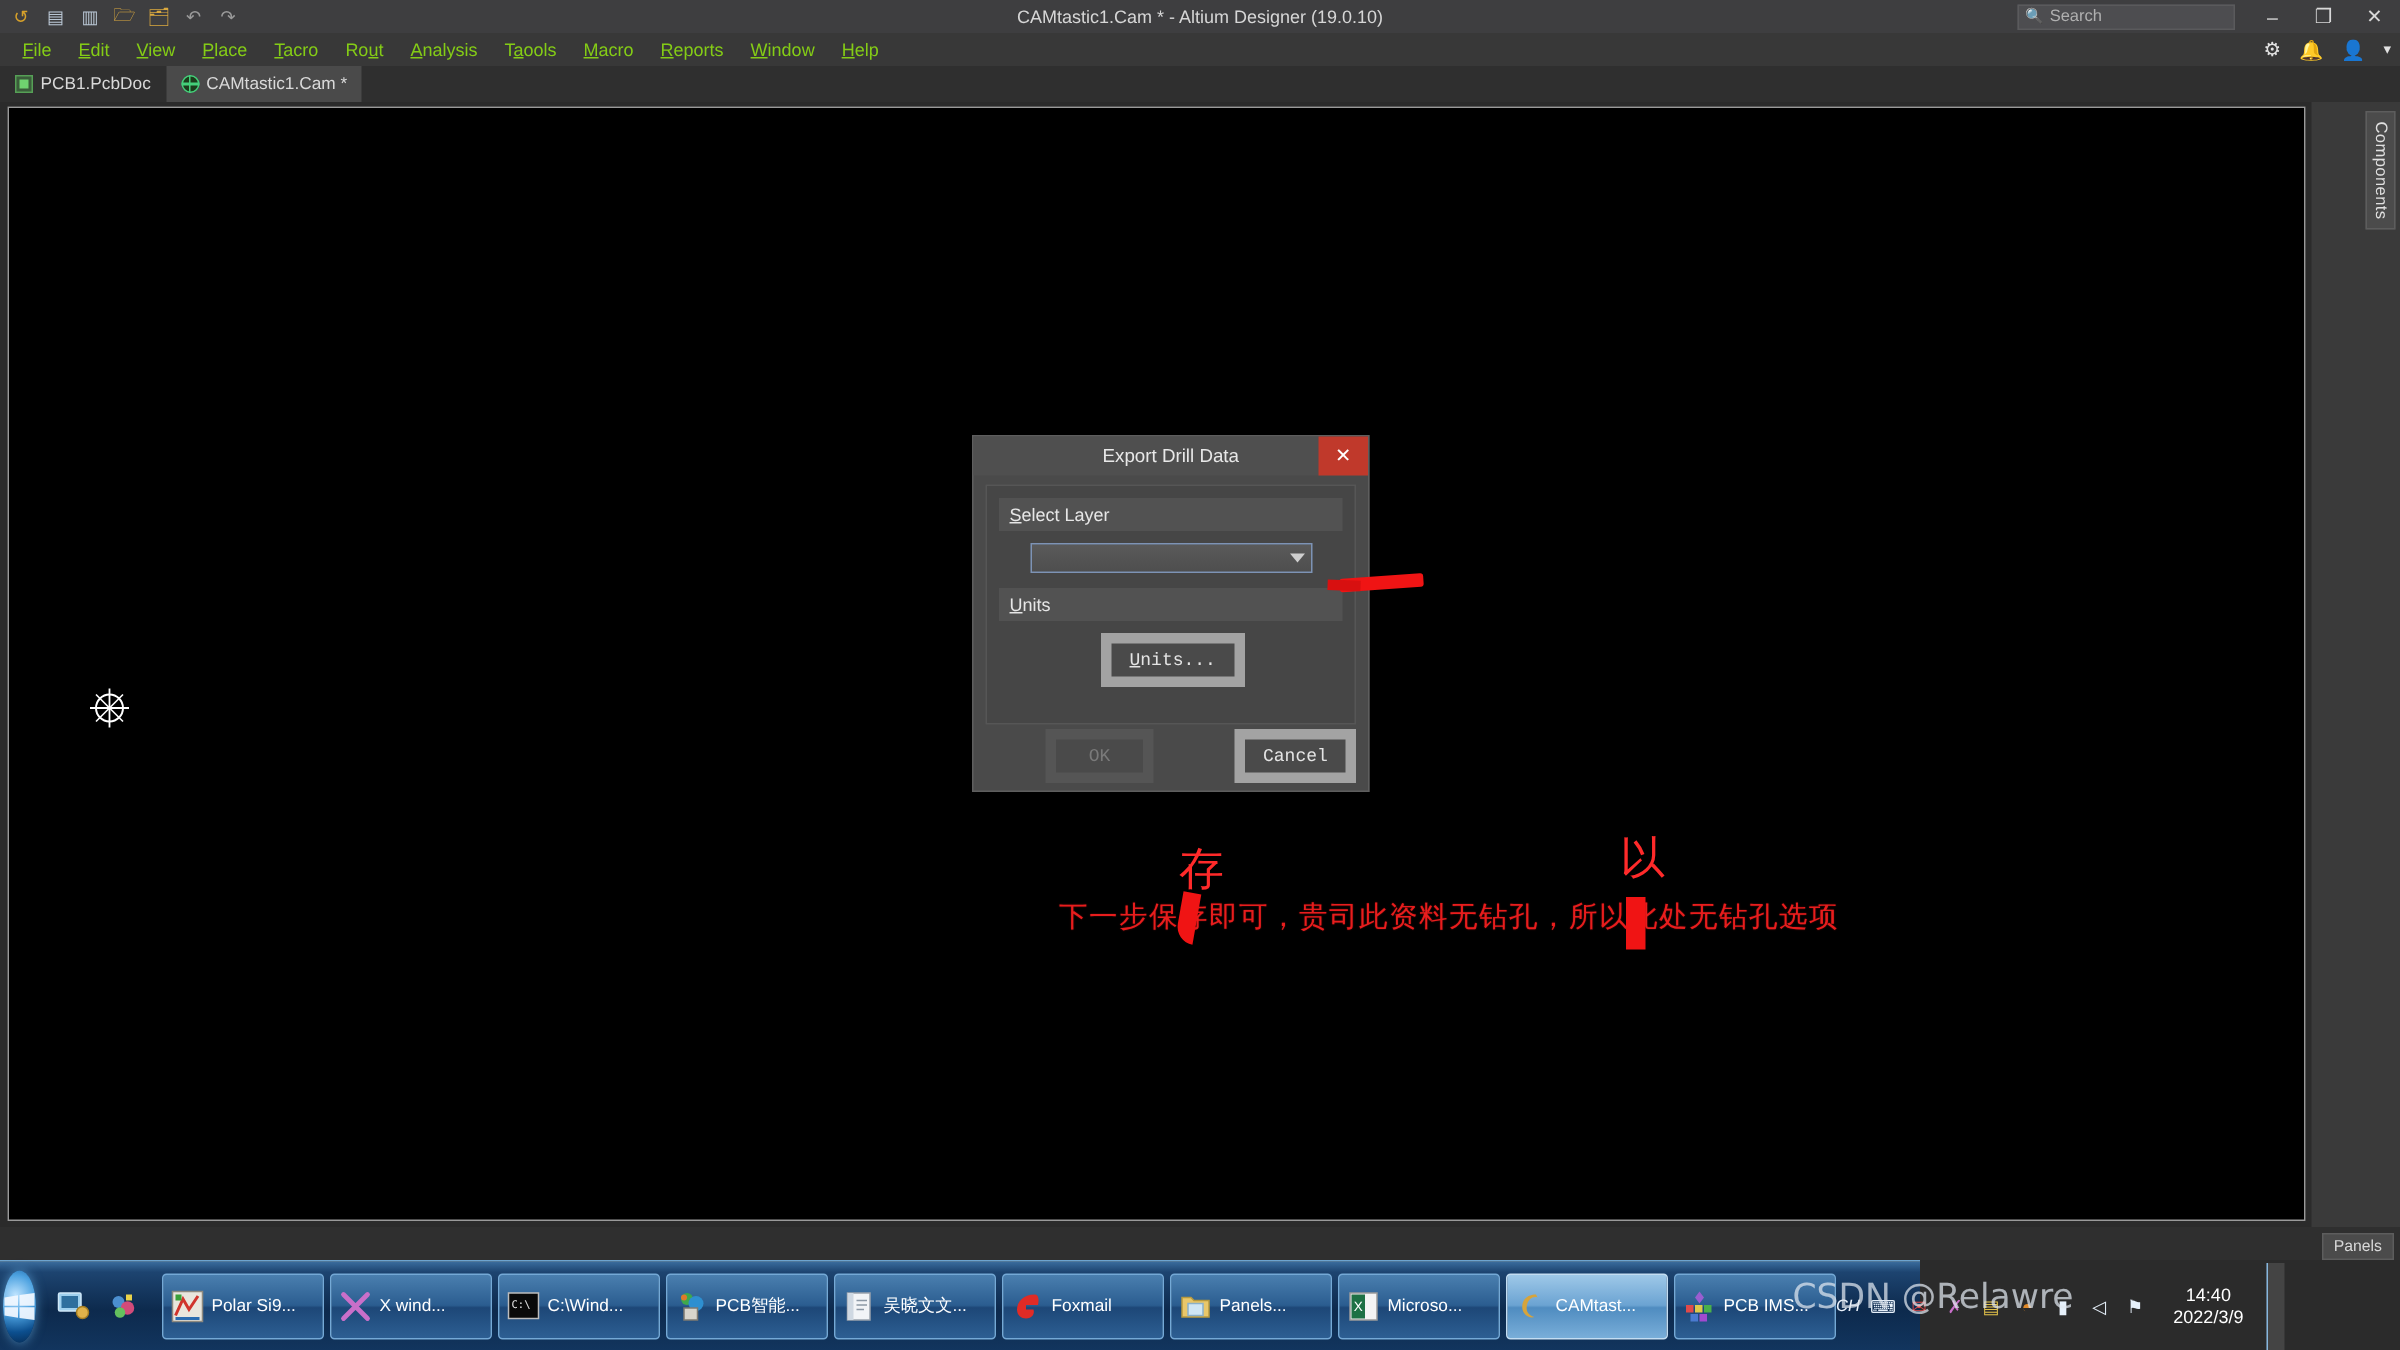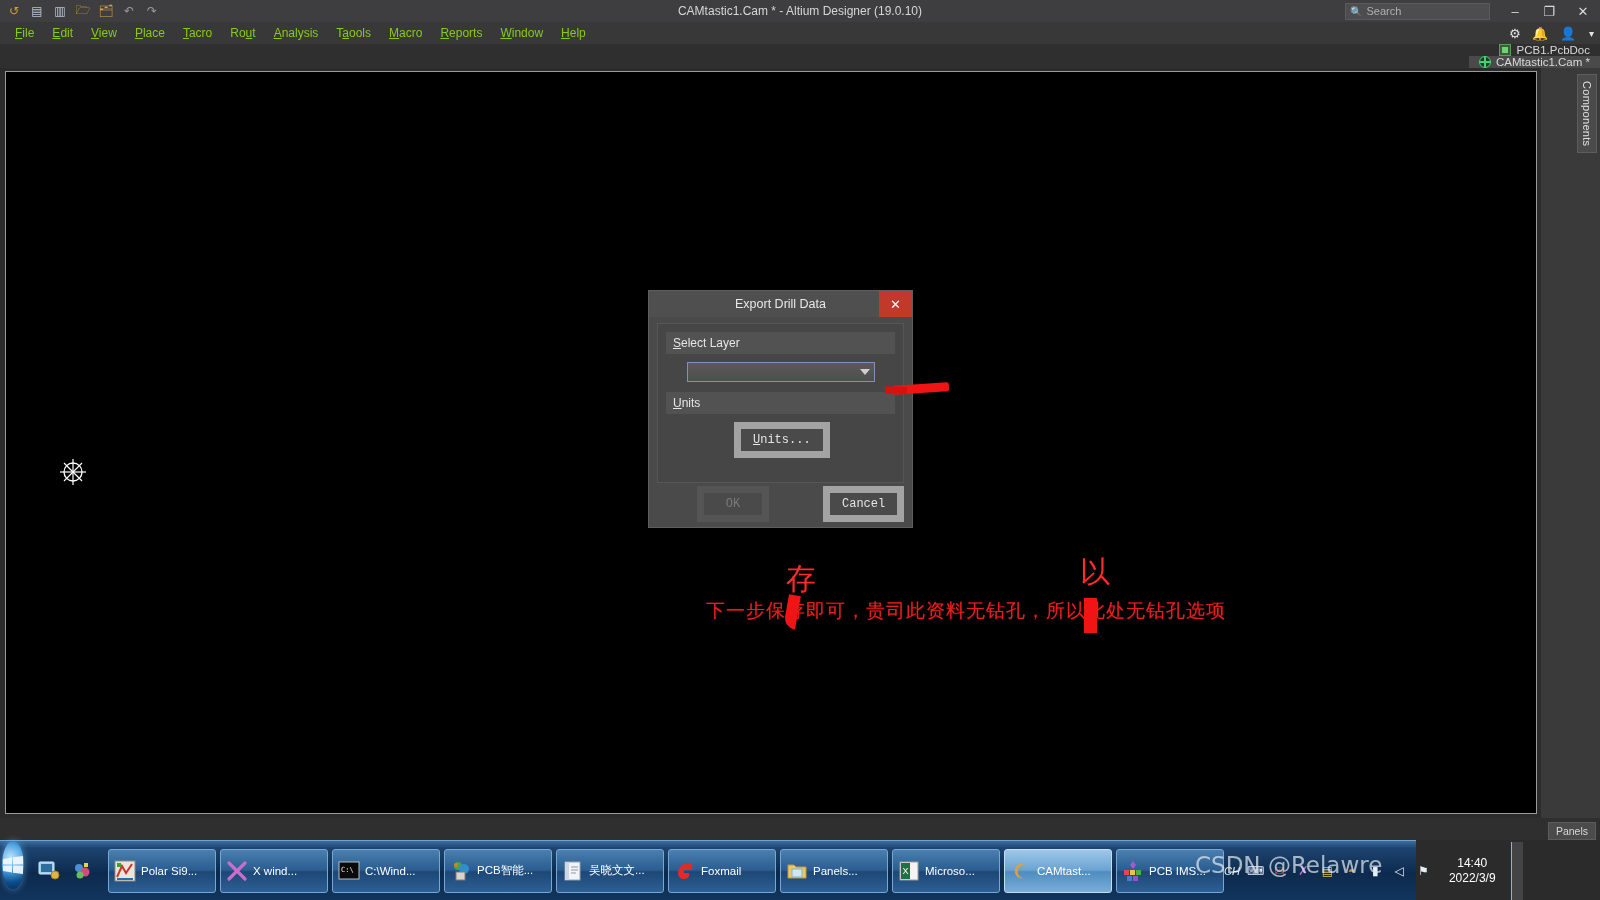--- a/index.html
+++ b/index.html
@@ -55,21 +55,21 @@
   .menu-item u { text-decoration: underline; }
   .menu-right {
     position: absolute; right: 6px; top: 0; height: 22px;
     display: flex; align-items: center; gap: 12px;
   }
   .menu-right .mico { color: #e2e2e2; font-size: 13px; }
 
   
   .tabstrip {
     position: absolute; left: 0; top: 44px; width: 1600px; height: 24px;
-    background: #2f2f2f; display: flex; align-items: flex-end; flex-direction: column;
+    background: #2f2f2f; display: flex; align-items: flex-end;
   }
   .doctab {
     height: 24px; display: flex; align-items: center; gap: 5px;
     padding: 0 10px; font-size: 11.5px; color: #d9d9d9;
   }
   .doctab.active { background: #4a4a4a; }
   .tabico {
     width: 12px; height: 12px; display: inline-block; position: relative;
   }
   .tabico.pcb { background: #3b5d3b; border: 1px solid #56a056; }
@@ -199,24 +199,24 @@
     width: 22px; height: 7px; background: #d81010; transform: rotate(6deg);
   }
   .stroke-hook {
     position: absolute; left: 786px; top: 595px; width: 12px; height: 34px;
     background: #f01414; border-bottom-left-radius: 14px; transform: rotate(10deg);
   }
   .stroke-bar { left: 1084px; top: 598px; width: 13px; height: 35px; }
 
   
   .taskbar {
-    position: absolute; left: 0; top: 840px; width: 1416px; height: 60px;
+    position: absolute; left: 0; top: 840px; width: 1280px; height: 60px;
     background: linear-gradient(#3b6d9e 0%, #1d4470 12%, #0d2a4d 55%, #12355e 100%);
     border-top: 1px solid #6ea4cf;
-    display: flex; 
+    display: flex; align-items: center;
   }
   .startorb {
     width: 52px; height: 48px; margin-left: 2px;
     border-radius: 50%;
     background: radial-gradient(circle at 38% 34%, #bfe4ff 0%, #4da2e0 38%, #0c4f8f 72%, #062c55 100%);
     display: flex; align-items: center; justify-content: center;
     box-shadow: 0 0 7px rgba(120,200,255,.55);
   }
   .orb-flag { width: 22px; height: 20px; position: relative; }
   .quick { display: flex; align-items: center; gap: 4px; margin-left: 10px; }

